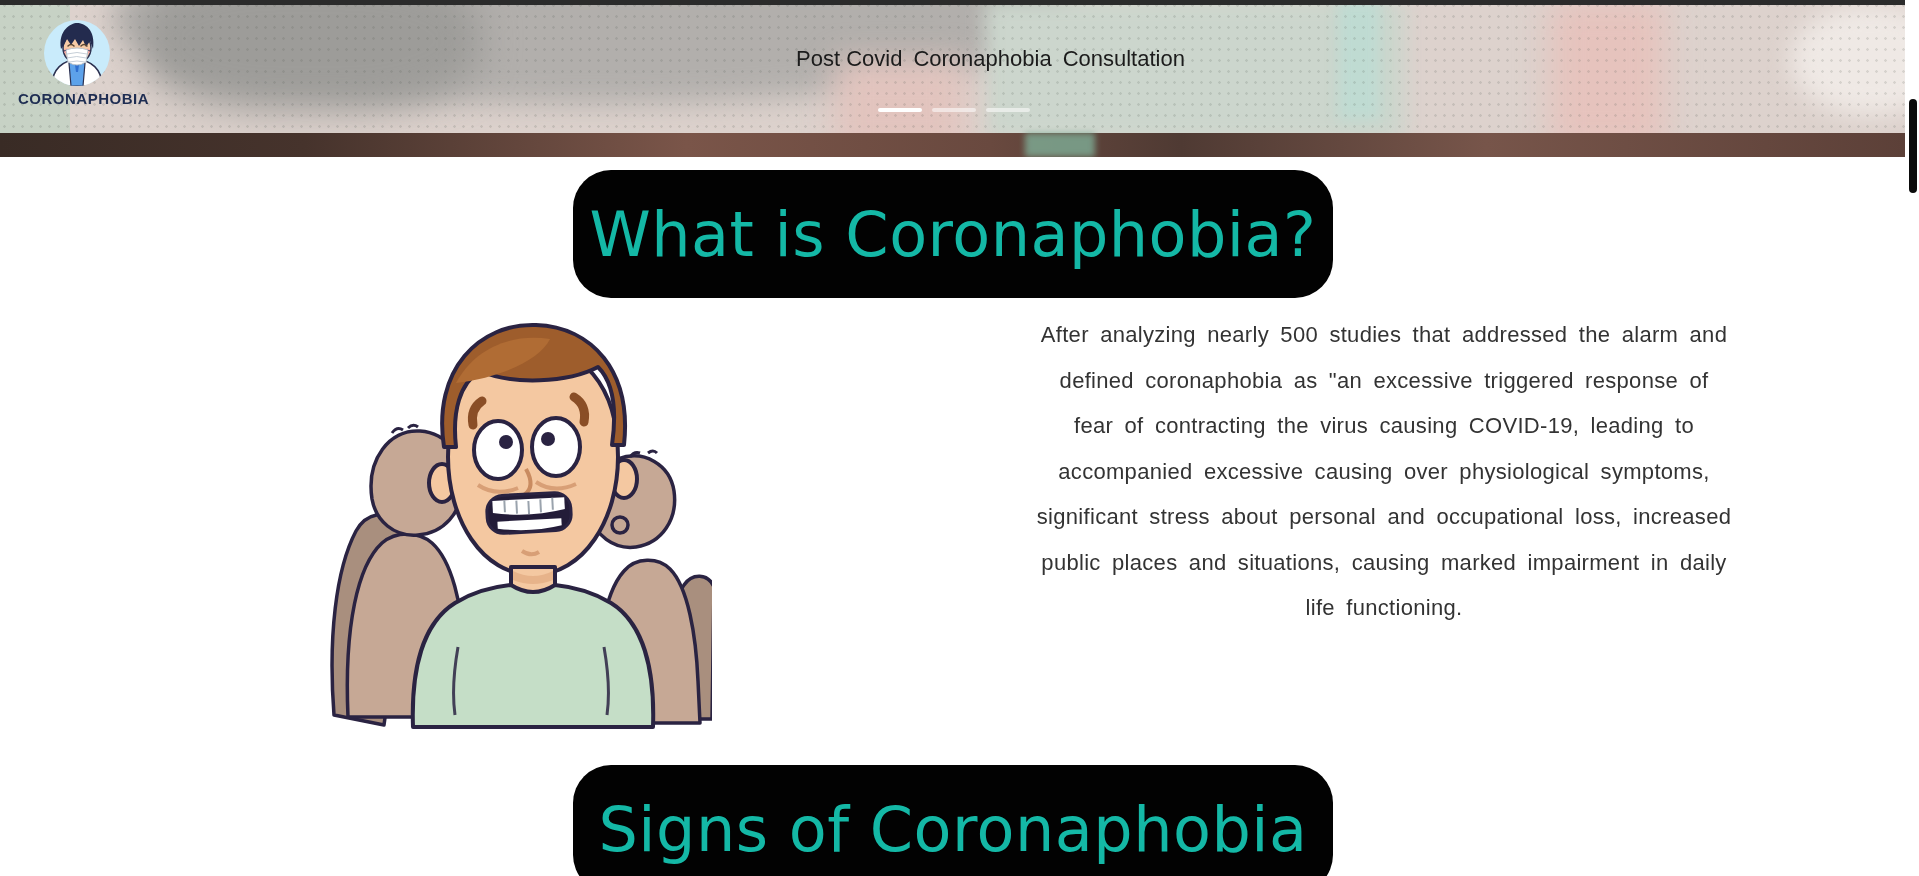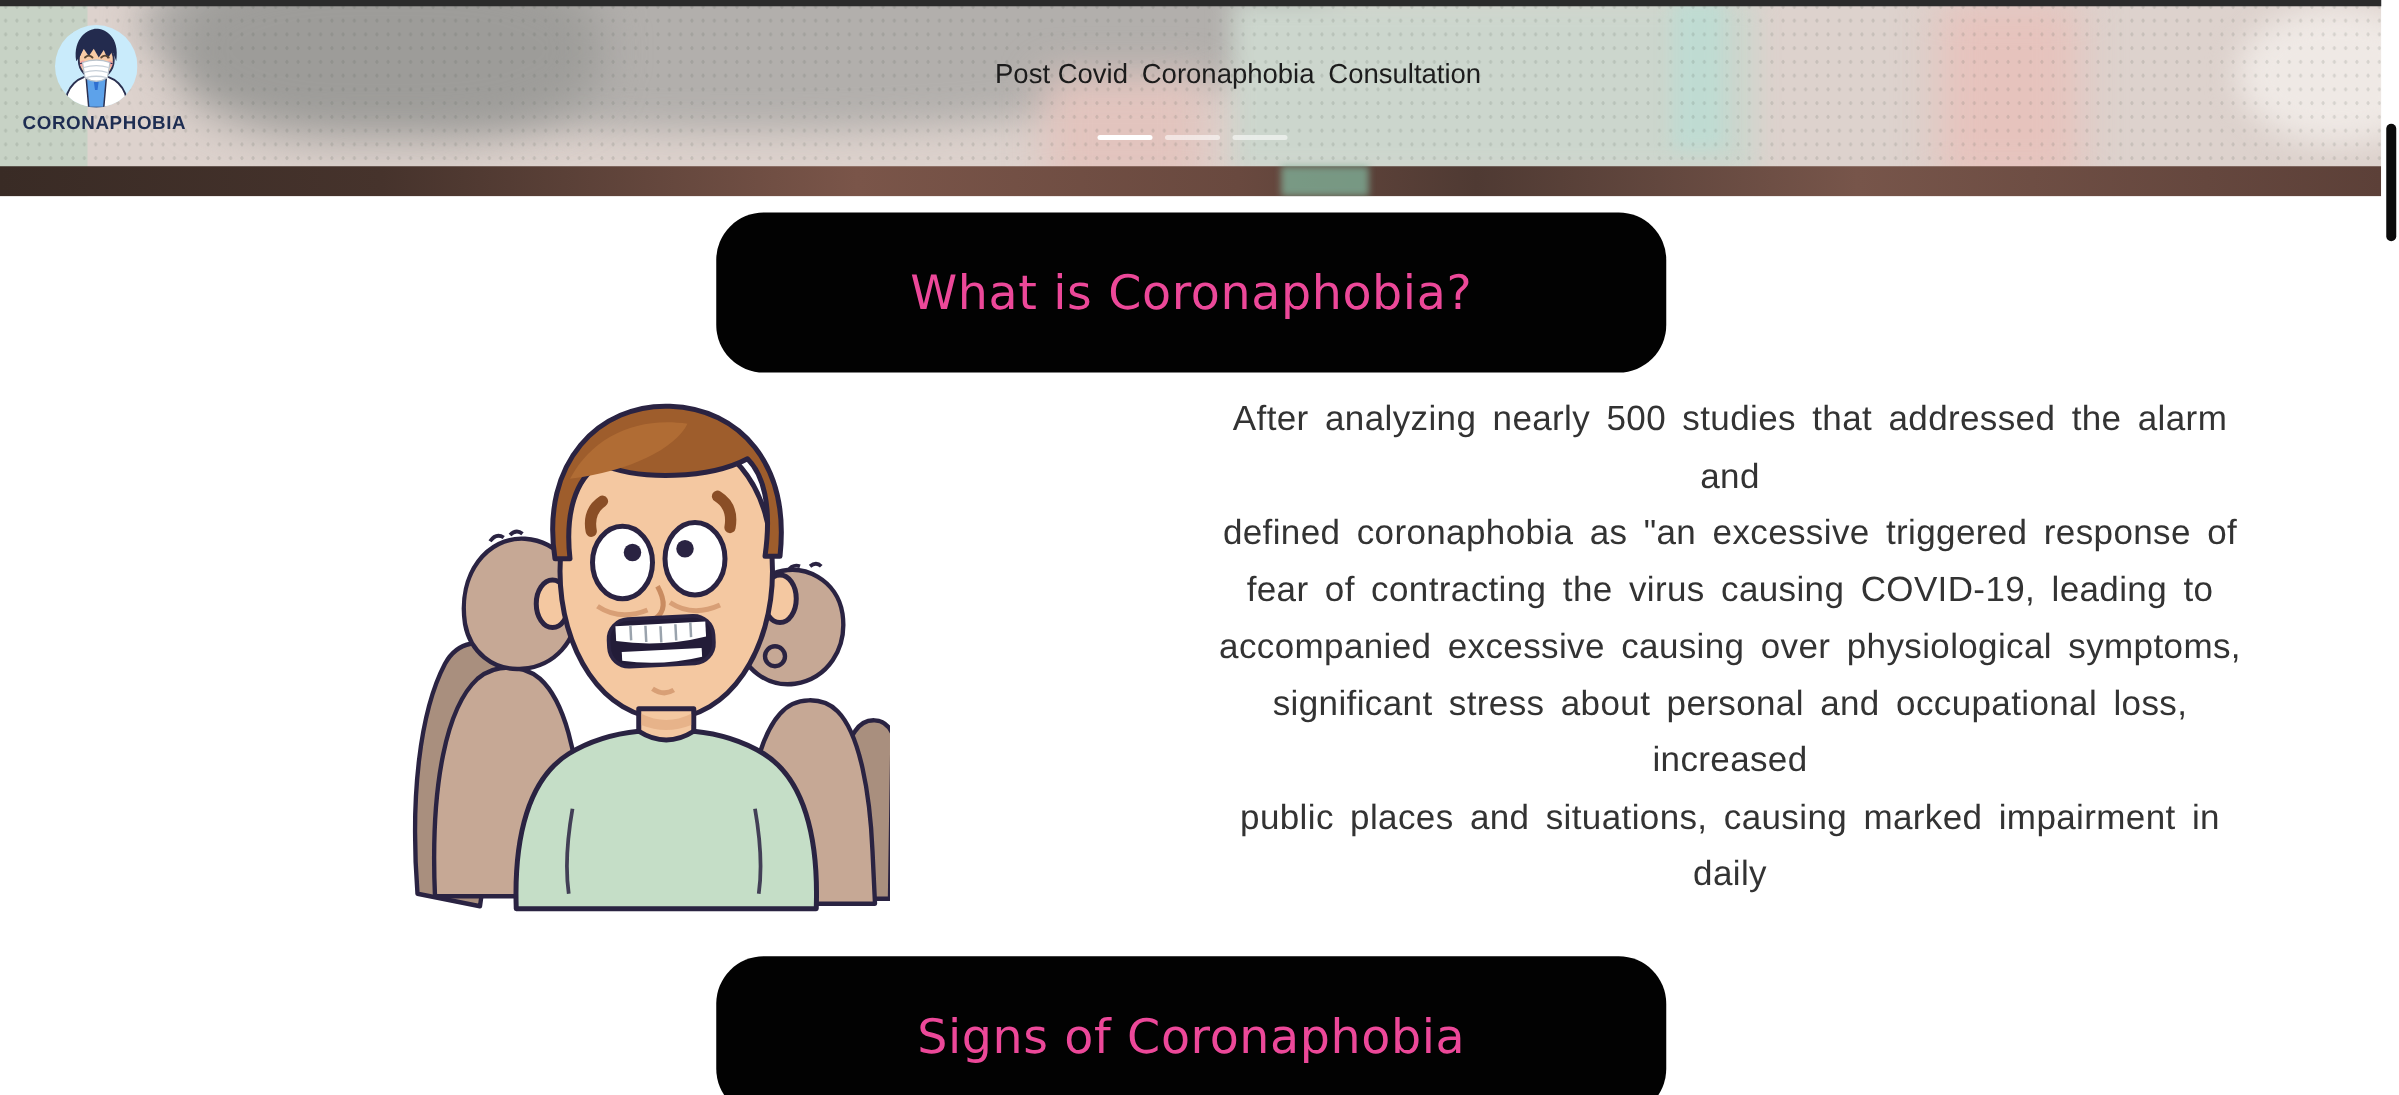--- a/index.html
+++ b/index.html
@@ -33,29 +33,29 @@
   
   .nav{position:absolute;left:796px;top:46px;display:flex;gap:11px;}
   .nav-item{font-size:22px;color:#1c1c1c;cursor:pointer;white-space:nowrap;}
   
   .indicators{position:absolute;left:878px;top:108px;display:flex;gap:10px;}
   .dash{width:44px;height:4px;border-radius:2px;background:rgba(255,255,255,.55);cursor:pointer;}
   .dash.active{background:#ffffff;}
   
   .title-banner{
     position:absolute;left:573px;width:760px;background:#020202;border-radius:38px;
-    display:flex;align-items:center;justify-content:center;color:#ec4899;
-    font-family:"DejaVu Sans",sans-serif;font-size:38px;letter-spacing:.5px;white-space:nowrap;
+    display:flex;align-items:center;justify-content:center;color:#14b8a6;
+    font-family:"DejaVu Sans",sans-serif;font-size:62px;letter-spacing:.5px;white-space:nowrap;
   }
   .tb1{top:170px;height:128px;}
   .tb2{top:765px;height:128px;}
   
   .paragraph{
     position:absolute;left:960px;top:312px;width:848px;text-align:center;
-    font-size:28px;line-height:45.5px;color:#333333;letter-spacing:.3px;word-spacing:5px;
+    font-size:22px;line-height:45.5px;color:#333333;letter-spacing:.3px;word-spacing:5px;
   }
   
   .illustration{position:absolute;left:330px;top:316px;width:382px;height:414px;}
   
   .scrollbar-track{position:absolute;left:1905px;top:0;width:14px;height:876px;background:#ffffff;}
   .scrollbar-thumb{position:absolute;left:4px;top:99px;width:8px;height:94px;border-radius:4px;background:#0b0b0b;cursor:pointer;}
 </style>
 </head>
 <body>
 
@@ -170,20 +170,21 @@
     </g>
   </svg>
 
   <div class="paragraph">
     <div>After analyzing nearly 500 studies that addressed the alarm and</div>
     <div>defined coronaphobia as "an excessive triggered response of</div>
     <div>fear of contracting the virus causing COVID-19, leading to</div>
     <div>accompanied excessive causing over physiological symptoms,</div>
     <div>significant stress about personal and occupational loss, increased</div>
     <div>public places and situations, causing marked impairment in daily</div>
+    <div>life functioning.</div>
   </div>
 
   <div class="title-banner tb2">
     <span>Signs of Coronaphobia</span>
   </div>
 
   <div class="scrollbar-track">
     <div class="scrollbar-thumb"></div>
   </div>
 

